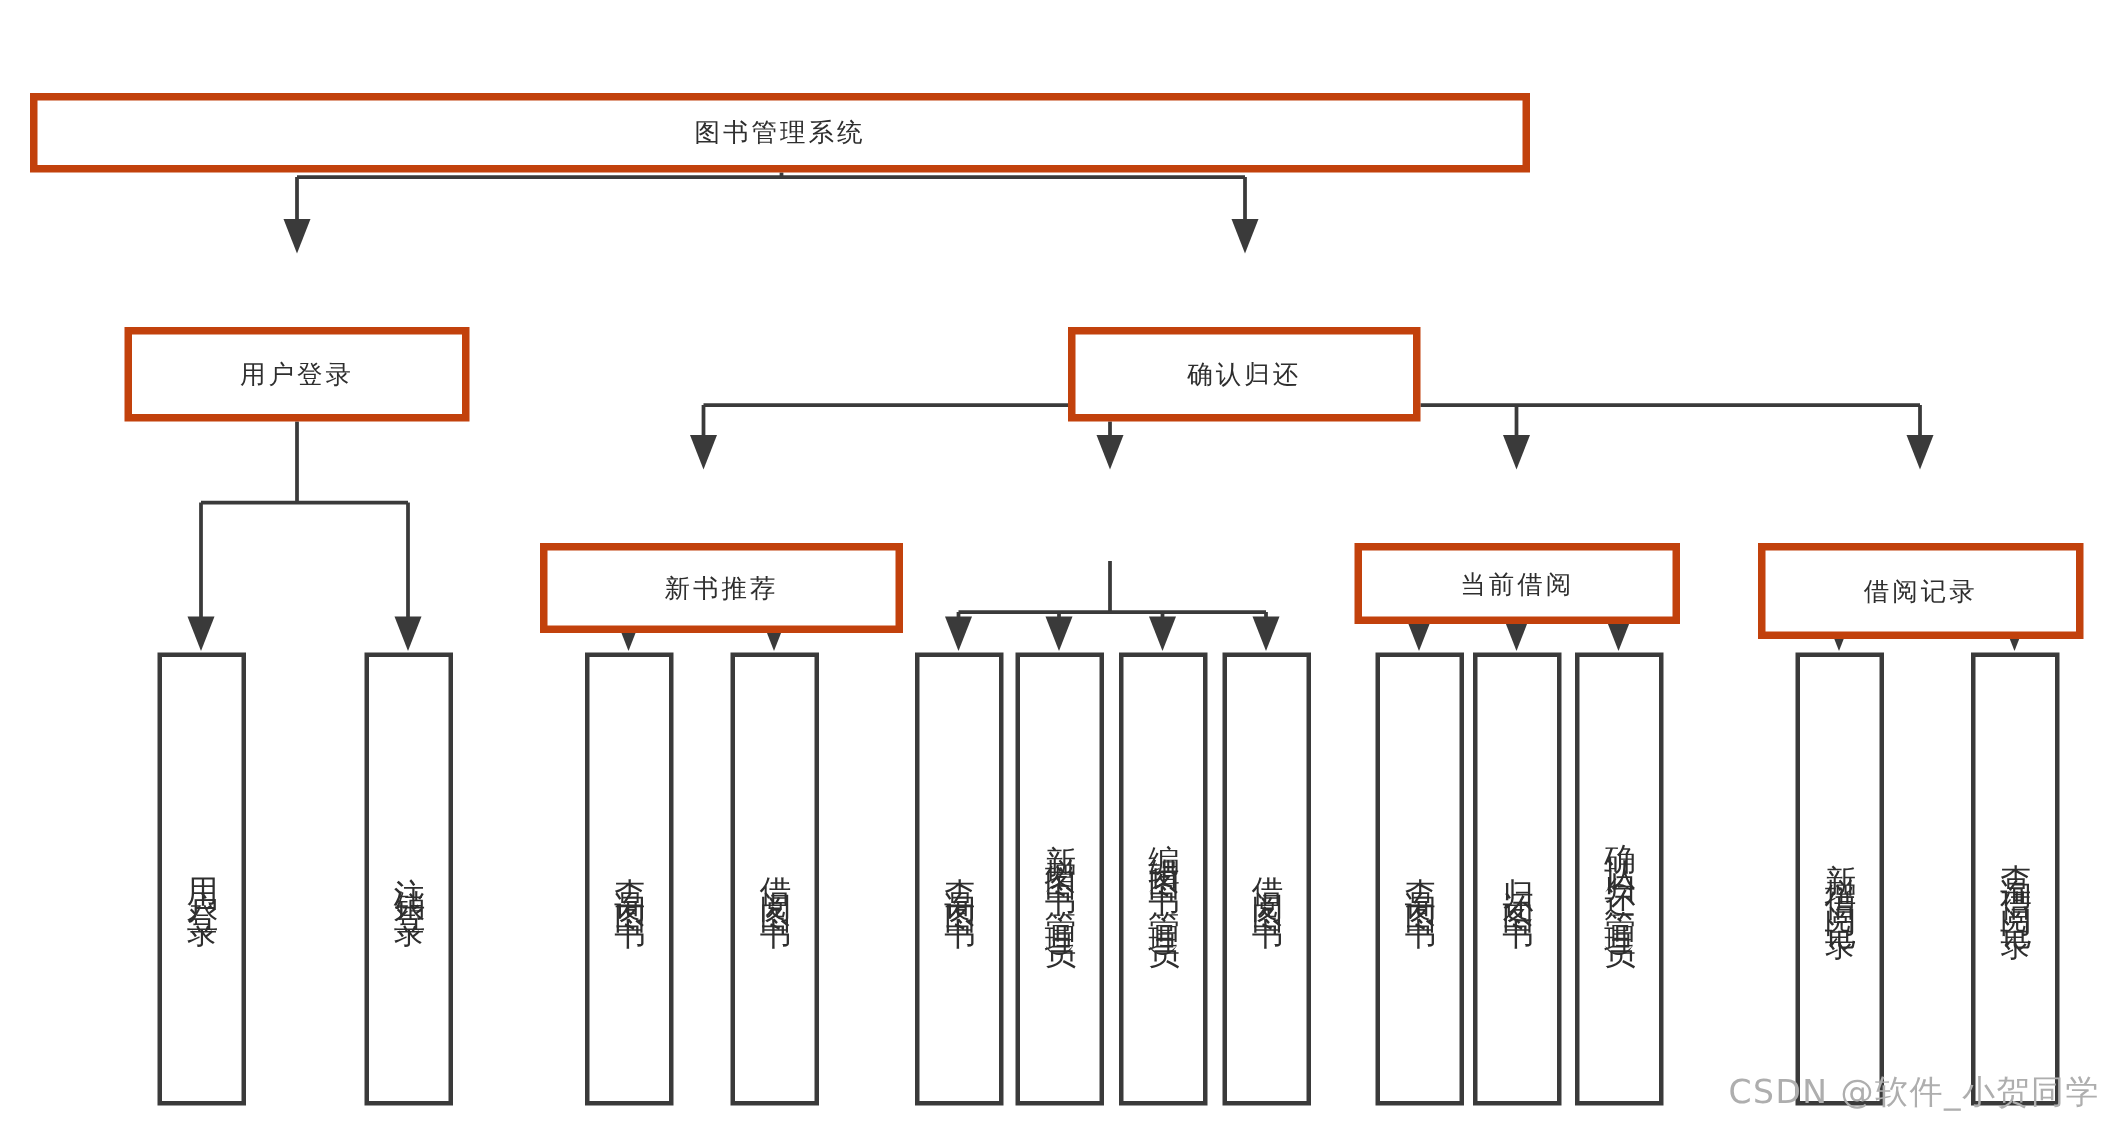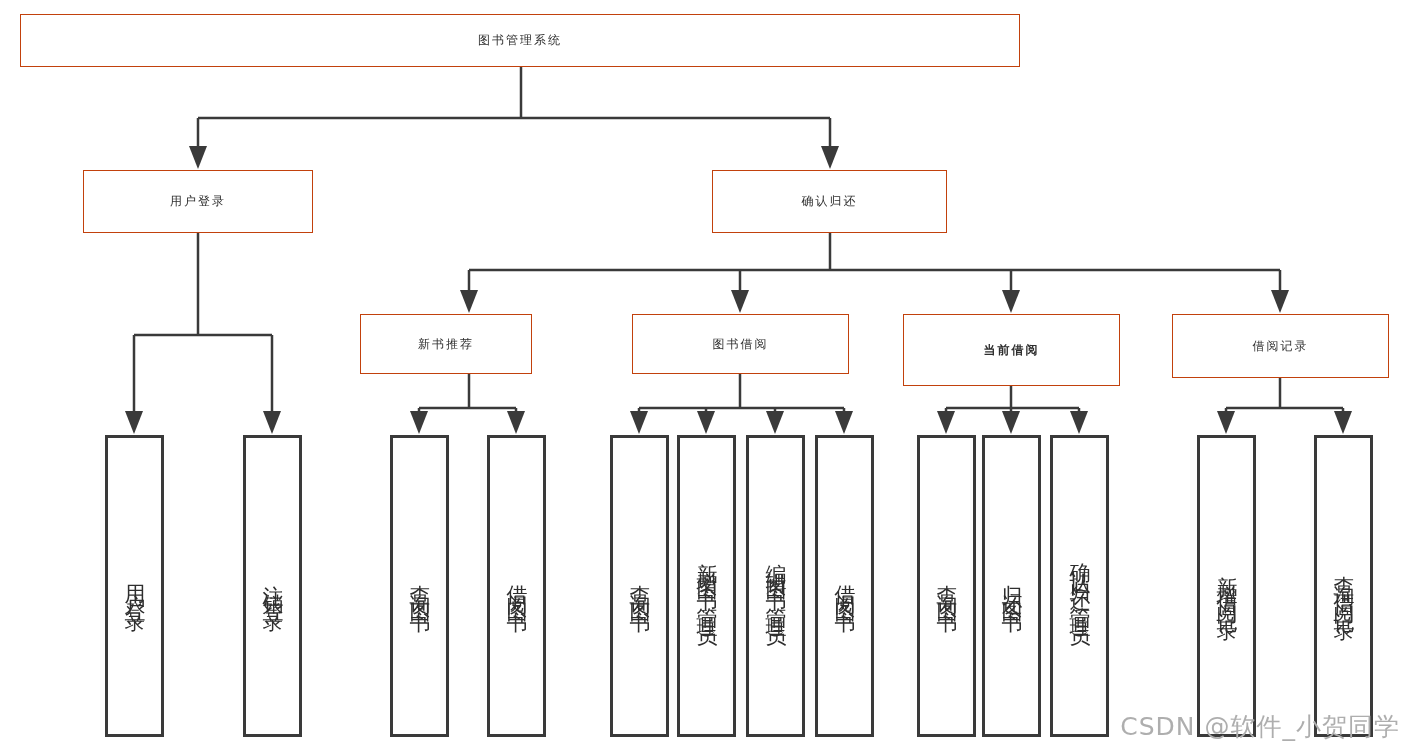--- a/index.html
+++ b/index.html
@@ -12,29 +12,30 @@
     font-family: "DejaVu Sans", "Liberation Sans", sans-serif;
   }
   .connectors {
     position: absolute;
     left: 0; top: 0;
     width: 1405px; height: 747px;
   }
   .hbox {
     position: absolute;
     box-sizing: border-box;
-    border: 1px solid #c2410c;
+    border: 5px solid #c2410c;
     background: #ffffff;
     display: flex;
     align-items: center;
     justify-content: center;
-    font-size: 12px;
+    font-size: 17px;
     letter-spacing: 2px;
     color: #2e2e2e;
     z-index: 2;
+    margin-top: 48px;
   }
   .vbox {
     position: absolute;
     box-sizing: border-box;
     border: 3px solid #3a3a3a;
     background: #ffffff;
     display: flex;
     align-items: center;
     justify-content: center;
     color: #2e2e2e;
@@ -48,21 +49,21 @@
     text-orientation: mixed;
     font-size: 21px;
     letter-spacing: 9px;
     white-space: nowrap;
     line-height: 1.1;
   }
   .watermark {
     position: absolute;
     right: 5px;
     bottom: 4px;
-    font-size: 25px;
+    font-size: 22px;
     letter-spacing: 1px;
     color: #aeaeae;
     z-index: 3;
   }
 </style>
 </head>
 <body>
 
 <div class="canvas">
 
@@ -139,27 +140,24 @@
     <span>图书管理系统</span>
   </div>
 
   <div class="hbox" style="left:83px; top:170px; width:230px; height:63px;">
     <span>用户登录</span>
   </div>
   <div class="hbox" style="left:712px; top:170px; width:235px; height:63px;">
     <span>确认归还</span>
   </div>
 
-  <div class="hbox" style="left:360px; top:314px; width:172px; height:60px;align-items:center;">
+  <div class="hbox" style="left:360px; top:314px; width:242px; height:60px;align-items:center;">
     <span>新书推荐</span>
   </div>
-  <div class="hbox" style="left:632px; top:314px; width:217px; height:60px;">
-    <span>图书借阅</span>
-  </div>
-  <div class="hbox" style="left:903px; top:314px; width:217px; height:72px;font-weight:bold;">
+  <div class="hbox" style="left:903px; top:314px; width:217px; height:54px;">
     <span>当前借阅</span>
   </div>
   <div class="hbox" style="left:1172px; top:314px; width:217px; height:64px;">
     <span>借阅记录</span>
   </div>
 
   <div class="vbox" style="left:105px;">
     <span class="vtext">用户登录</span>
   </div>
   <div class="vbox" style="left:243px;">

